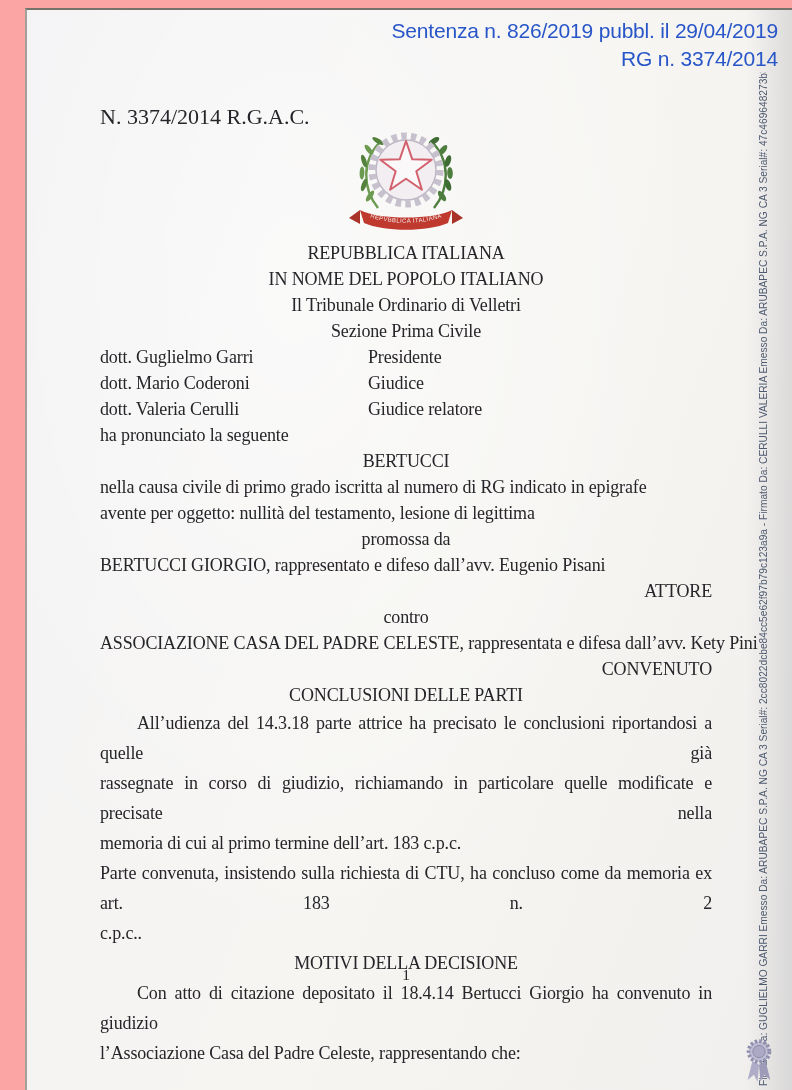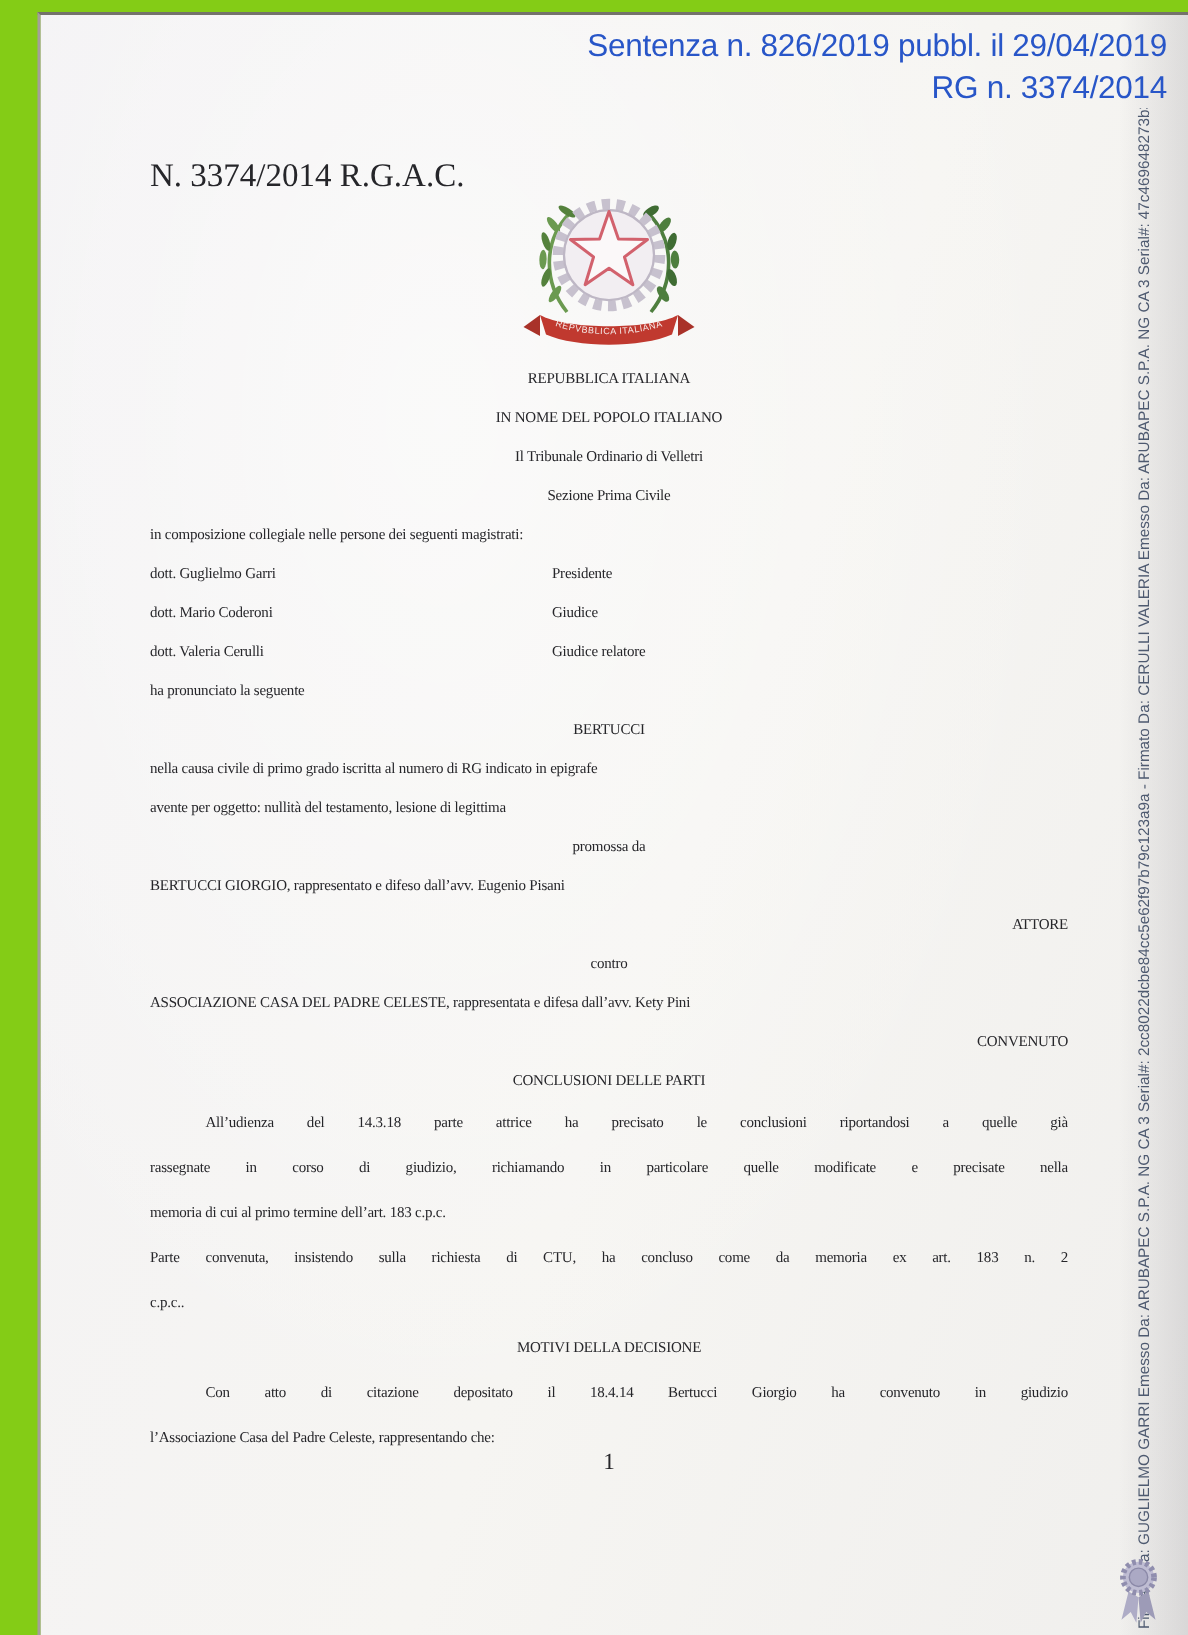--- a/index.html
+++ b/index.html
@@ -1,18 +1,18 @@
 <!DOCTYPE html>
 <html><head>
 <meta charset="utf-8">
 <style>
   html,body{margin:0;padding:0;background:#dcd9d1;}
   .scan{
     position:relative;width:792px;height:1090px;margin:0 auto;
-    background:#84cc16;overflow:hidden;
+    background:#fca5a5;overflow:hidden;
     font-family:"Liberation Serif",serif;color:#26262a;
   }
   .paper{
     position:absolute;left:25px;top:8px;width:767px;height:1082px;
     background:
       linear-gradient(90deg, rgba(0,0,0,0) 94%, rgba(110,108,118,0.18) 100%),
       radial-gradient(ellipse at 35% 25%, rgba(255,255,255,0.55), rgba(255,255,255,0) 60%),
       linear-gradient(110deg,#f3f2f4 0%,#f6f5f2 55%,#f0efed 100%);
     border-top:2px solid #74726b;
     border-left:2px solid #a3a099;
@@ -20,21 +20,21 @@
   }
   .stamp{
     position:absolute;top:17px;right:14px;text-align:right;
     font-family:"Liberation Sans",sans-serif;font-size:21px;line-height:28px;
     color:#2856c8;letter-spacing:-0.2px;
   }
   .case-number{position:absolute;left:100px;top:104px;font-size:22px;}
   .emblem{position:absolute;left:348px;top:124px;}
   .content{
     position:absolute;left:100px;top:240px;width:612px;
-    font-size:10px;letter-spacing:-0.15px;
+    font-size:18px;letter-spacing:-0.15px;
   }
   .ln{line-height:26px;height:26px;white-space:nowrap;}
   .c{text-align:center;}
   .r{text-align:right;}
   .mag{display:flex;gap:43px;}
   .mag .nm{width:225px;}
   .jl{line-height:30px;text-align:justify;text-align-last:justify;font-family:Liberation Serif, serif;}
   .jl.last{text-align-last:left;}
   .indent{text-indent:37px;}
   .phead{line-height:30px;text-align:center;}
@@ -100,21 +100,20 @@
       </g>
     </svg>
   </div>
 
   <div class="content">
     <div class="ln c">REPUBBLICA ITALIANA</div>
     <div class="ln c">IN NOME DEL POPOLO ITALIANO</div>
     <div class="ln c">Il Tribunale Ordinario di Velletri</div>
     <div class="ln c">Sezione Prima Civile</div>
 
-    <div class="ln">in composizione collegiale nelle persone dei seguenti magistrati:</div>
 
     <div class="ln mag">
       <span class="nm">dott. Guglielmo Garri</span>
       <span>Presidente</span>
     </div>
     <div class="ln mag">
       <span class="nm">dott. Mario Coderoni</span>
       <span>Giudice</span>
     </div>
     <div class="ln mag">

